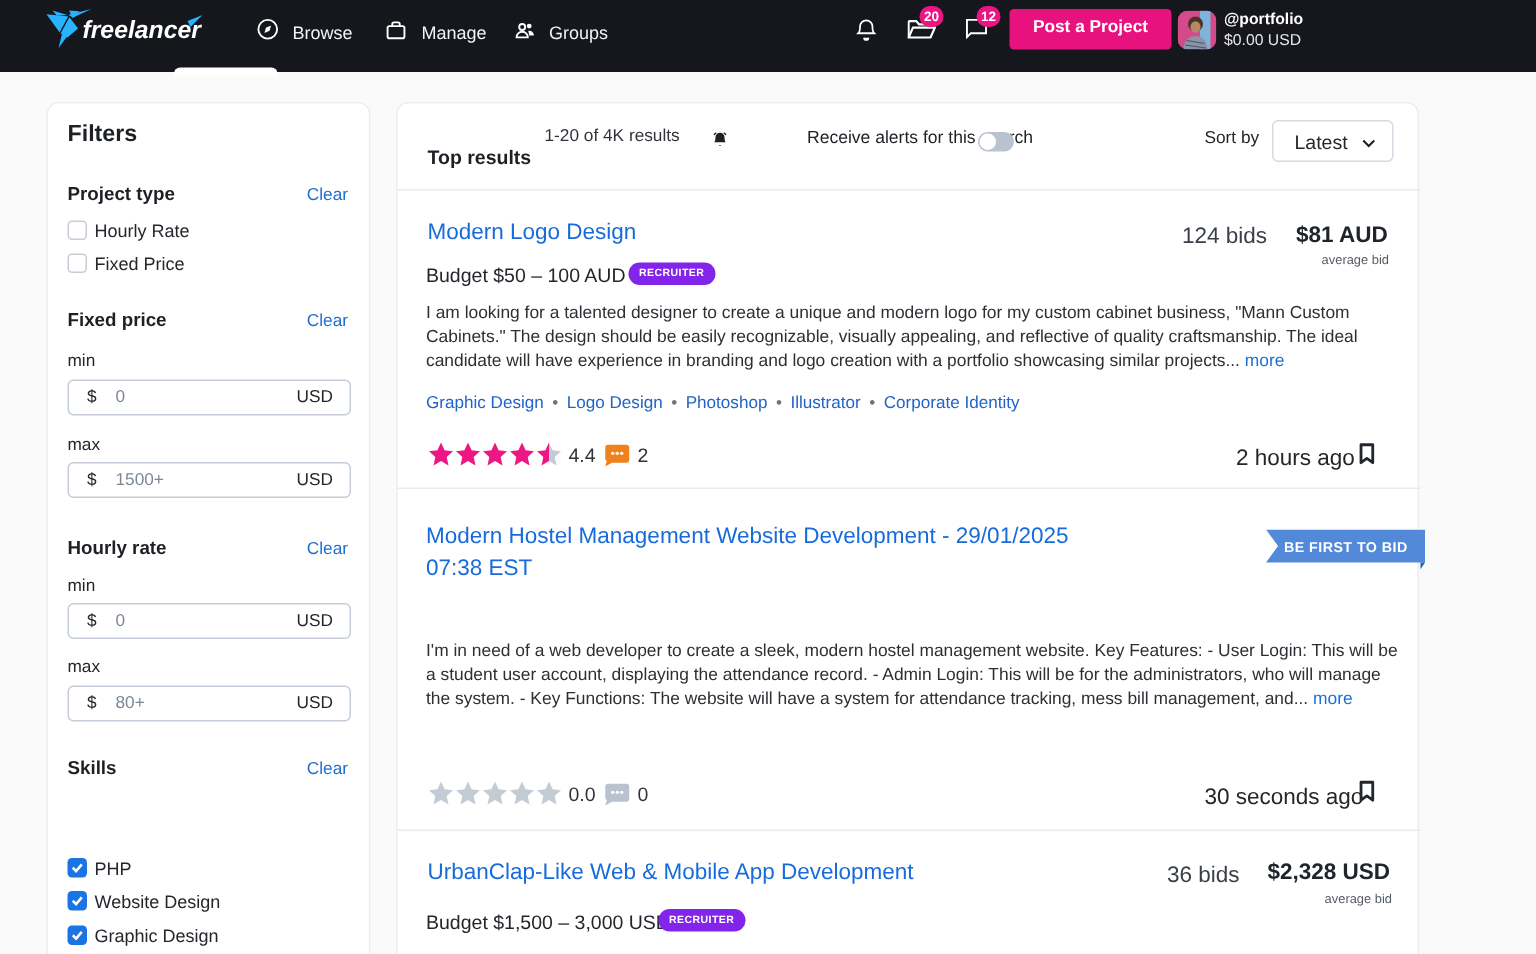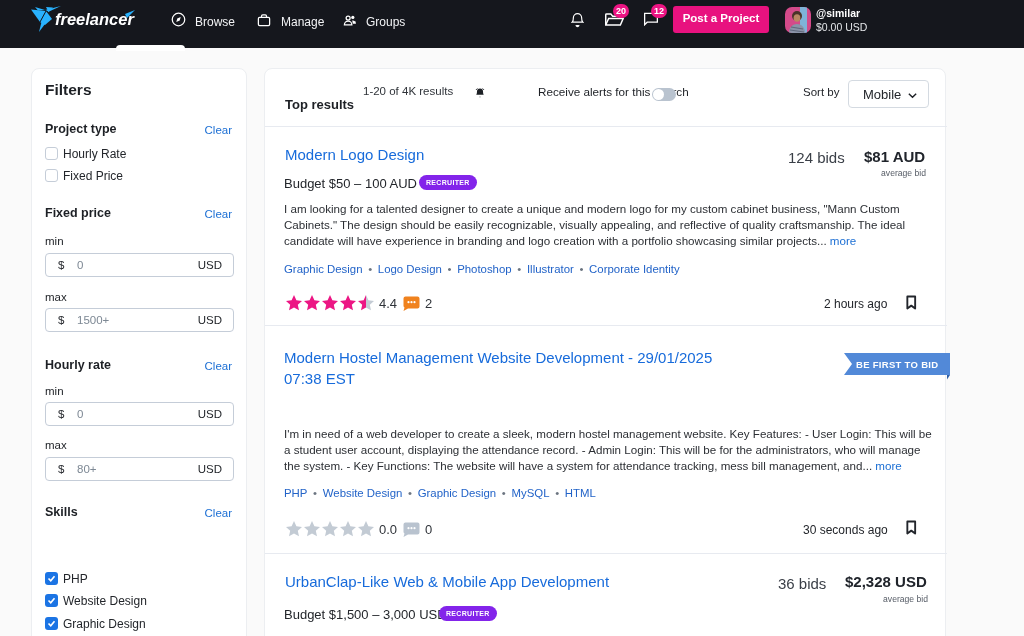--- a/index.html
+++ b/index.html
@@ -5,21 +5,21 @@
 * { margin:0; padding:0; box-sizing:border-box; }
 html,body { width:1024px; height:636px; overflow:hidden; }
 body { font-family:"Liberation Sans", sans-serif; background:#fafafa; position:relative; }
 
 
 .nav { position:absolute; left:0; top:0; width:1024px; height:48px; background:#15171d; }
 .tab { position:absolute; left:116px; top:45px; width:69px; height:6px; background:#ffffff; border-radius:4px 4px 0 0; }
 .navitem { position:absolute; color:#f2f3f5; font-size:12px; }
 .nicon { position:absolute; }
 .badge { position:absolute; background:#ec1483; color:#fff; font-size:9px; font-weight:bold; border-radius:8px; height:14px; min-width:16px; padding:0 3px; display:flex; align-items:center; justify-content:center; }
-.postbtn { position:absolute; left:673px; top:6px; width:96px; height:27px; background:#e8127f; border-radius:3px; color:#fff; font-size:11.5px; font-weight:bold; display:flex; align-items:center; justify-content:center; padding-bottom:3px; }
+.postbtn { position:absolute; left:673px; top:6px; width:108px; height:27px; background:#e8127f; border-radius:3px; color:#fff; font-size:11.5px; font-weight:bold; display:flex; align-items:center; justify-content:center; padding-bottom:3px; }
 .avatar { position:absolute; left:785px; top:7px; width:26px; height:26px; border-radius:7px; overflow:hidden; }
 .uname { position:absolute; left:816px; top:7px; color:#fff; font-size:10.5px; font-weight:bold; }
 .ubal { position:absolute; left:816px; top:21px; color:#e4e6e9; font-size:10.5px; }
 
 
 .fcard { position:absolute; left:31px; top:68px; width:216px; height:600px; background:#fff; border:1px solid #eceef1; border-radius:8px; }
 .mcard { position:absolute; left:264px; top:68px; width:682px; height:600px; background:#fff; border:1px solid #eceef1; border-radius:8px; }
 
 
 .fcard .el { position:absolute;text-align:right; }
@@ -50,21 +50,21 @@
 .bids { font-size:15px; color:#3a3f47; }
 .price { font-size:15px; font-weight:bold; color:#20242b; }
 .avglbl { font-size:8.6px; color:#565c66; }
 .budget { font-size:13px; color:#23262b; }
 .pill { position:absolute; height:15px; padding:0 7px; background:#8324ea; border-radius:8px; color:#fff; font-size:7px; font-weight:bold; display:flex; align-items:center; letter-spacing:0.3px; }
 .desc { font-size:11.6px; color:#2c2f34; line-height:16px; white-space:nowrap; }
 .desc .more { color:#1c6fd4; }
 .tags { font-size:11.4px; color:#2263c8; }
 .tags .dot { color:#6b7480; padding:0 2.5px; }
 .rating { font-size:13px; color:#30343a; }
-.timeago { font-size:12px; color:#23262b; }
+.timeago { font-size:15px; color:#23262b; }
 </style>
 </head>
 <body>
 
 <div class="nav">
   <div class="tab"></div>
   <svg style="position:absolute;left:29px;top:2px" width="132" height="42" viewBox="0 0 132 42">
     <g fill="#29b2fe">
       <polygon points="2,7.5 17,9 11,20"></polygon>
       <polygon points="6,5 16,8 9,8.5"></polygon>
@@ -117,21 +117,21 @@
   <div class="avatar">
     <svg width="26" height="26" viewBox="0 0 26 26">
       <rect width="26" height="26" fill="#d44a8a"></rect>
       <rect x="15" y="0" width="7" height="26" fill="#7fb3d9"></rect>
       <circle cx="12" cy="9" r="5" fill="#4a3328"></circle>
       <ellipse cx="12" cy="11" rx="3.4" ry="3.8" fill="#b98762"></ellipse>
       <path d="M4 26 c0-6 4-9 8-9 s8 3 8 9 z" fill="#8a93a8"></path>
       <path d="M6 20 l12 2 M5 23 l14 2" stroke="#4a5568" stroke-width="0.7"></path>
     </svg>
   </div>
-  <div class="uname">@similar</div>
+  <div class="uname">@portfolio</div>
   <div class="ubal">$0.00 USD</div>
 </div>
 
 <div class="fcard">
   <div class="el h1f" style="left:13px;top:11.5px">Filters</div>
   <div class="el h2f" style="left:13px;top:53px">Project type</div>
   <div class="el clear" style="right:14px;top:55px">Clear</div>
   <div class="el cbox" style="left:13px;top:78px"></div>
   <div class="el cblabel" style="left:31px;top:78px">Hourly Rate</div>
   <div class="el cbox" style="left:13px;top:100px"></div>
@@ -196,21 +196,21 @@
     <path d="M12 3 a6 6 0 0 1 6 6 c0 5 1.5 6.5 1.5 6.5 H4.5 c0,0 1.5-1.5 1.5-6.5 a6 6 0 0 1 6-6z"></path>
     <path d="M10.5 19.5 a1.8 1.8 0 0 0 3 0z"></path>
     <path d="M4 6 a9 9 0 0 1 3-3 M20 6 a9 9 0 0 0-3-3" stroke="#1d2025" stroke-width="1.8" fill="none"></path>
   </svg>
   <div class="el alert-lbl" style="left:227px;top:16px">Receive alerts for this search</div>
   <div class="toggle" style="left:387px;top:19px">
       <div class="knob"></div>
     </div>
   <div class="el sortby" style="left:538px;top:17px">Sort by</div>
   <div class="dropdown" style="left:583px;top:11px">
-    <span style="position:absolute;left:14px;top:6px">Mobile</span>
+    <span style="position:absolute;left:14px;top:6px">Latest</span>
     <svg style="position:absolute;right:10px;top:9px" width="11" height="11" viewBox="0 0 24 24" fill="none" stroke="#1d2025" stroke-width="3">
         <path d="M4 8 l8 8 l8-8"></path>
       </svg>
   </div>
   <div class="divider" style="top:57px"></div>
 
   <div class="el ptitle" style="left:20px;top:75px">Modern Logo Design</div>
   <div class="el bids" style="left:523px;top:79.5px">124 bids</div>
   <div class="el price" style="left:599px;top:78.5px">$81 AUD</div>
   <div class="el avglbl" style="right:19px;top:98.5px">average bid</div>
@@ -261,21 +261,20 @@
       <polygon points="0,0 106,0 106,22 0,22 8,11" fill="#5289d8"></polygon>
       <polygon points="103,22 106,22 103,26.5" fill="#2e5fa8"></polygon>
       <text x="12" y="14.7" font-family="Liberation Sans, sans-serif" font-size="9.5" font-weight="bold" letter-spacing="0.3" fill="#ffffff">BE FIRST TO BID</text>
     </svg>
   </div>
   <div class="el desc" style="left:19px;top:357px">
     I'm in need of a web developer to create a sleek, modern hostel management website. Key Features: - User Login: This will be<br>
     a student user account, displaying the attendance record. - Admin Login: This will be for the administrators, who will manage<br>
     the system. - Key Functions: The website will have a system for attendance tracking, mess bill management, and... <span class="more">more</span>
   </div>
-  <div class="el tags" style="left:19px;top:418px">PHP<span class="dot"> • </span>Website Design<span class="dot"> • </span>Graphic Design<span class="dot"> • </span>MySQL<span class="dot"> • </span>HTML</div>
   <div class="el" style="left:21px;top:452px">
     <svg width="88" height="16" viewBox="0 0 88 16">
       <g fill="#c3cbd4">
         <polygon points="8,0 10.4,5.2 16,5.9 11.8,9.7 13,15.3 8,12.4 3,15.3 4.2,9.7 0,5.9 5.6,5.2"></polygon>
         <polygon points="26,0 28.4,5.2 34,5.9 29.8,9.7 31,15.3 26,12.4 21,15.3 22.2,9.7 18,5.9 23.6,5.2"></polygon>
         <polygon points="44,0 46.4,5.2 52,5.9 47.8,9.7 49,15.3 44,12.4 39,15.3 40.2,9.7 36,5.9 41.6,5.2"></polygon>
         <polygon points="62,0 64.4,5.2 70,5.9 65.8,9.7 67,15.3 62,12.4 57,15.3 58.2,9.7 54,5.9 59.6,5.2"></polygon>
         <polygon points="80,0 82.4,5.2 88,5.9 83.8,9.7 85,15.3 80,12.4 75,15.3 76.2,9.7 72,5.9 77.6,5.2"></polygon>
       </g>
     </svg>

